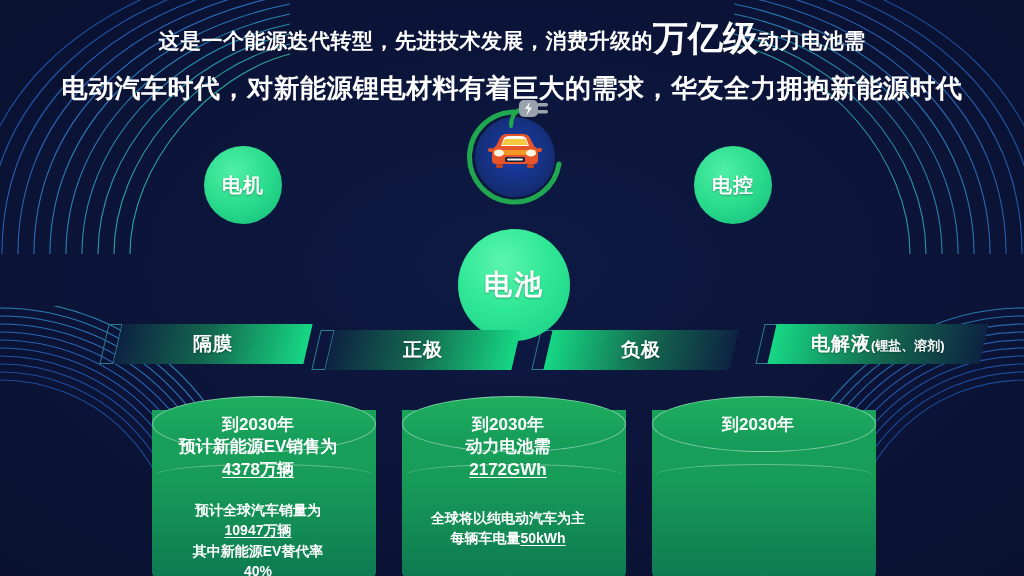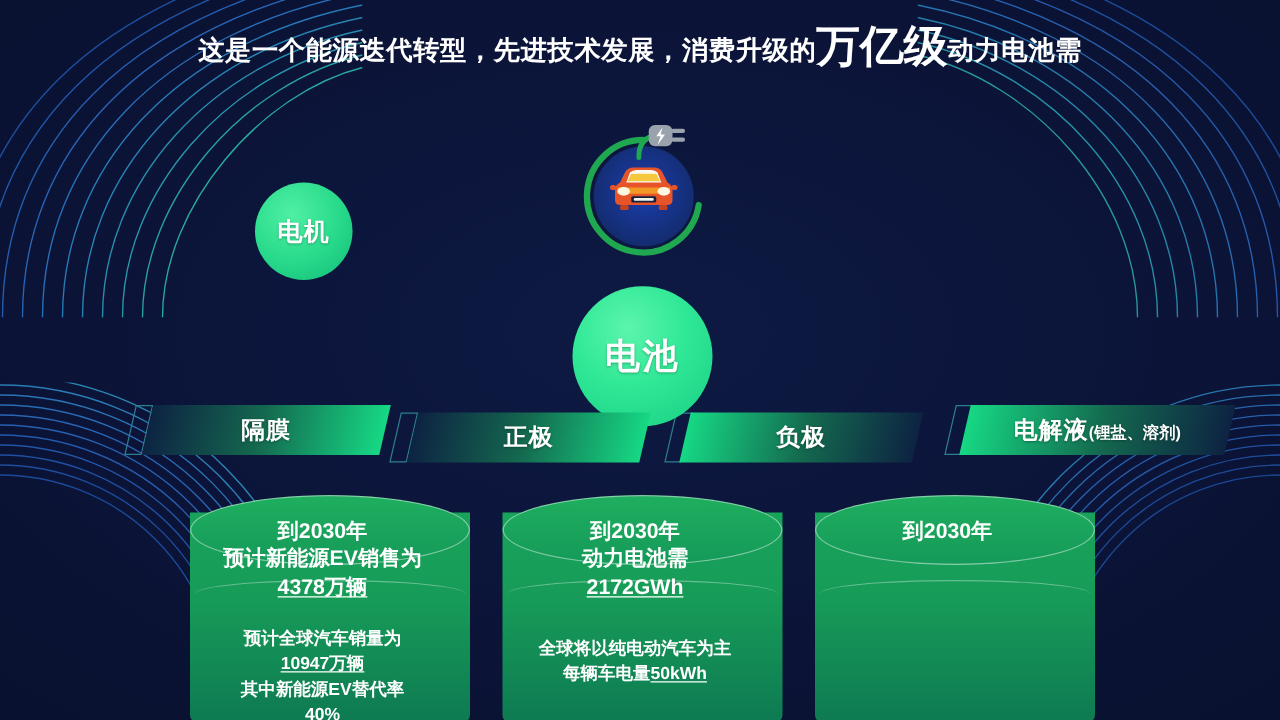--- a/index.html
+++ b/index.html
@@ -184,20 +184,21 @@
       <circle cx="120" cy="250" r="216" stroke="#2d6ec5"></circle>
       <circle cx="120" cy="250" r="224" stroke="#2f75c9"></circle>
       <circle cx="120" cy="250" r="232" stroke="#307dcb"></circle>
       <circle cx="120" cy="250" r="240" stroke="#3086cc"></circle>
       <circle cx="120" cy="250" r="248" stroke="#3190cb"></circle>
     </g>
   </svg>
 
   <div class="titles">
     <div class="line1"><span>这是一个能源迭代转型，先进技术发展，消费升级的</span><span class="big">万亿级</span><span>动力电池需</span></div>
+    <div class="line2">电动汽车时代，对新能源锂电材料有着巨大的需求，华友全力拥抱新能源时代</div>
   </div>
 
   <div class="car-wrap">
     <div class="car-glow"></div>
     <svg class="car-ring" width="106" height="106" viewBox="0 0 106 106">
       <path d="M53,8 A45,45 0 1,0 97,60" fill="none" stroke="#1fa850" stroke-width="5" stroke-linecap="round"></path>
     </svg>
     <svg class="car-svg" width="58" height="48" viewBox="0 0 58 48">
       <path d="M6,30 L6,22 Q6,18 10,16 L14,8 Q16,4 21,4 L37,4 Q42,4 44,8 L48,16 Q52,18 52,22 L52,30 Q52,34 48,34 L10,34 Q6,34 6,30 Z" fill="#e8542a"></path>
       <path d="M15,16 L43,16 L40,8 Q38,6 35,6 L23,6 Q20,6 18,8 Z" fill="#fbfbf4"></path>
@@ -220,20 +221,23 @@
       <rect x="28" y="14" width="11" height="3.4" rx="1.6" fill="#9aa3ad"></rect>
     </svg>
   </div>
 
   <div class="circ circ-motor">
     <span>电机</span>
   </div>
   <div class="circ circ-batt">
     <span>电池</span>
   </div>
+  <div class="circ circ-ctrl">
+    <span>电控</span>
+  </div>
 
   <div class="edge" style="left:104px; top:324px;"></div>
   <div class="banner grad-dg sk-l" style="left:118px; top:324px; width:190px;">
     <span class="inner">
       <span>隔膜</span>
     </span>
   </div>
 
   <div class="edge" style="left:316px; top:330px;"></div>
   <div class="banner grad-dg sk-l" style="left:330px; top:330px; width:186px;">

